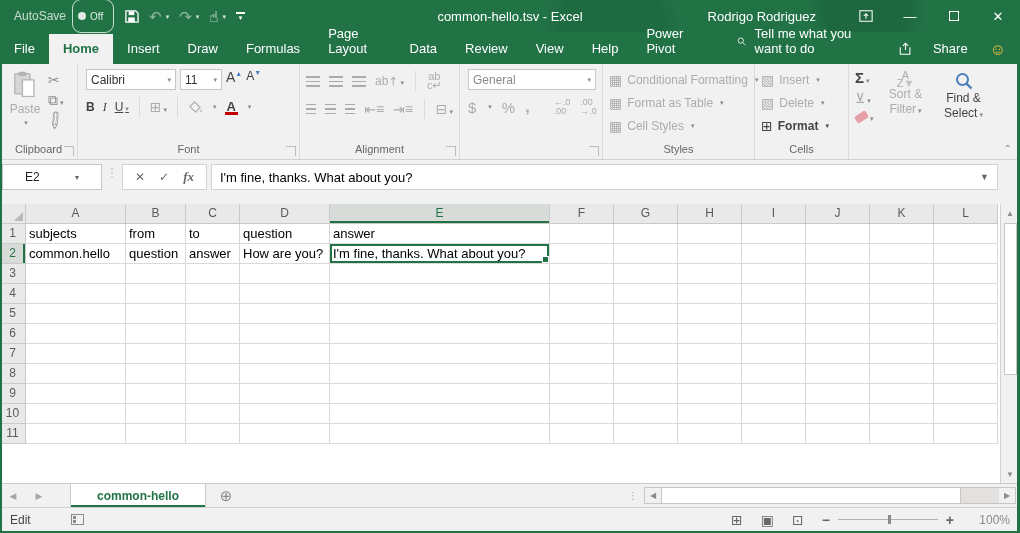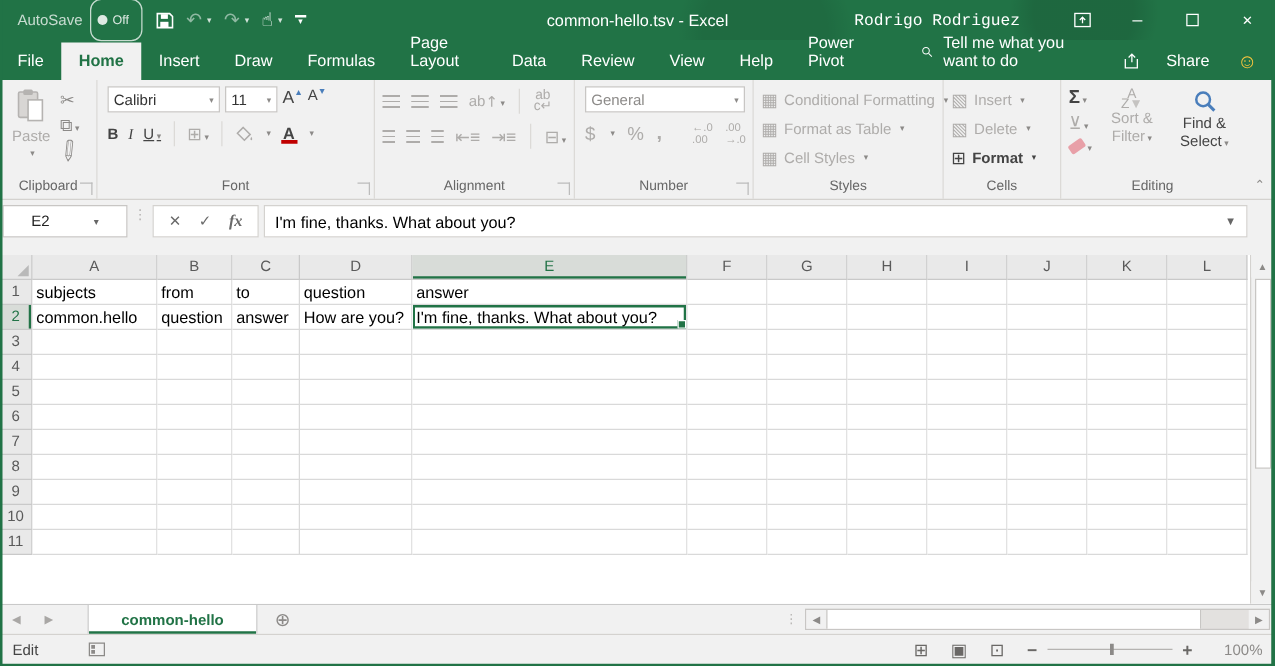--- a/index.html
+++ b/index.html
@@ -16,21 +16,21 @@
   .autosave { display:flex; align-items:center; gap:6px; color:rgba(255,255,255,.75); font-size:12px; }
   .as-pill { width:42px; height:16px; border:1px solid rgba(255,255,255,.75); border-radius:9px; display:flex; align-items:center; gap:4px; padding:16px 5px; font-size:10px; color:rgba(255,255,255,.85); }
   .as-dot { width:8px; height:8px; border-radius:50%; background:rgba(255,255,255,.85); }
   .qbtn { color:#fff; font-size:15px; line-height:1; display:flex; align-items:center; gap:2px; }
   .qbtn.dim { color:rgba(255,255,255,.5); }
   .qbtn .dd { font-size:7px; color:rgba(255,255,255,.8); }
   .custom-qat { display:flex; flex-direction:column; align-items:center; line-height:4px; color:#fff; }
   .custom-qat .bar { width:9px; height:1.5px; background:#fff; margin-bottom:2px; }
   .custom-qat .chev { font-size:7px; }
   .win-title { position:absolute; left:0; right:0; text-align:center; font-size:13px; color:#fff; }
-  .tb-right { margin-left:auto; display:flex; align-items:center; z-index:2;font-family:Liberation Mono, monospace; }
+  .tb-right { margin-left:auto; display:flex; align-items:center; z-index:2; }
   .user-name { font-size:13px; margin-right:28px; }
   .win-ctl { width:44px; height:32px; display:flex; align-items:center; justify-content:center; color:#fff; font-size:13px; }
   .max-box { width:10px; height:10px; border:1px solid #fff; display:inline-block; }
 
   
   .tabrow { height:32px; background:#217346; display:flex; align-items:flex-end; color:#fff; position:relative; }
   .rtab { padding:7px 14px 8px; font-size:13px; }
   .rtab.active { background:#f1f1f1; color:#217346; font-weight:bold; }
   .tellme { display:flex; align-items:center; gap:8px; margin-left:26px; padding-bottom:8px; font-size:13px; }
   .share { display:flex; align-items:center; gap:20px; margin-left:28px; padding-bottom:8px; font-size:13px;justify-content:space-between; }
@@ -285,21 +285,20 @@
       <div class="fmtrow" style="gap:10px">
         <span class="gicon dis" style="font-size:15px">$</span>
           <span class="dd">▾</span>
         <span class="gicon dis" style="font-size:15px">%</span>
         <span class="gicon dis" style="font-size:16px;font-weight:bold">,</span>
         <span class="sep-v"></span>
         <span class="gicon dis" style="font-size:9px">←.0<br>.00</span>
         <span class="gicon dis" style="font-size:9px">.00<br>→.0</span>
       </div>
     </div>
-    <div class="rg-label">Number</div>
     <span class="launcher"></span>
   </div>
 
   <div class="rgroup" style="width:152px">
     <div class="rg-body" style="flex-direction:column;align-items:flex-start;padding:2px 2px 0;gap:2px">
       <span class="stackbtn">
         <span class="gicon dis">▦</span>
         <span>Conditional Formatting</span>
           <span class="dd">▾</span>
       </span>
@@ -352,21 +351,20 @@
       </div>
       <div class="twoLine en">
         <svg width="20" height="20" viewBox="0 0 20 20">
           <circle cx="8.5" cy="8.5" r="5.5" fill="none" stroke="#4a7ebb" stroke-width="2"></circle>
           <path d="M12.5 12.5l5 5" stroke="#4a7ebb" stroke-width="2.4"></path>
         </svg>
         <span>Find &amp;</span>
         <span><span>Select</span><span class="dd">▾</span></span>
       </div>
     </div>
-    <div class="rg-label">Editing</div>
   </div>
 
   <div style="width:25px;position:relative">
     <span class="collapse-chev">⌃</span>
   </div>
 </div>
 
 <div class="fbar">
   <span class="namebox">
     <span>E2</span>

